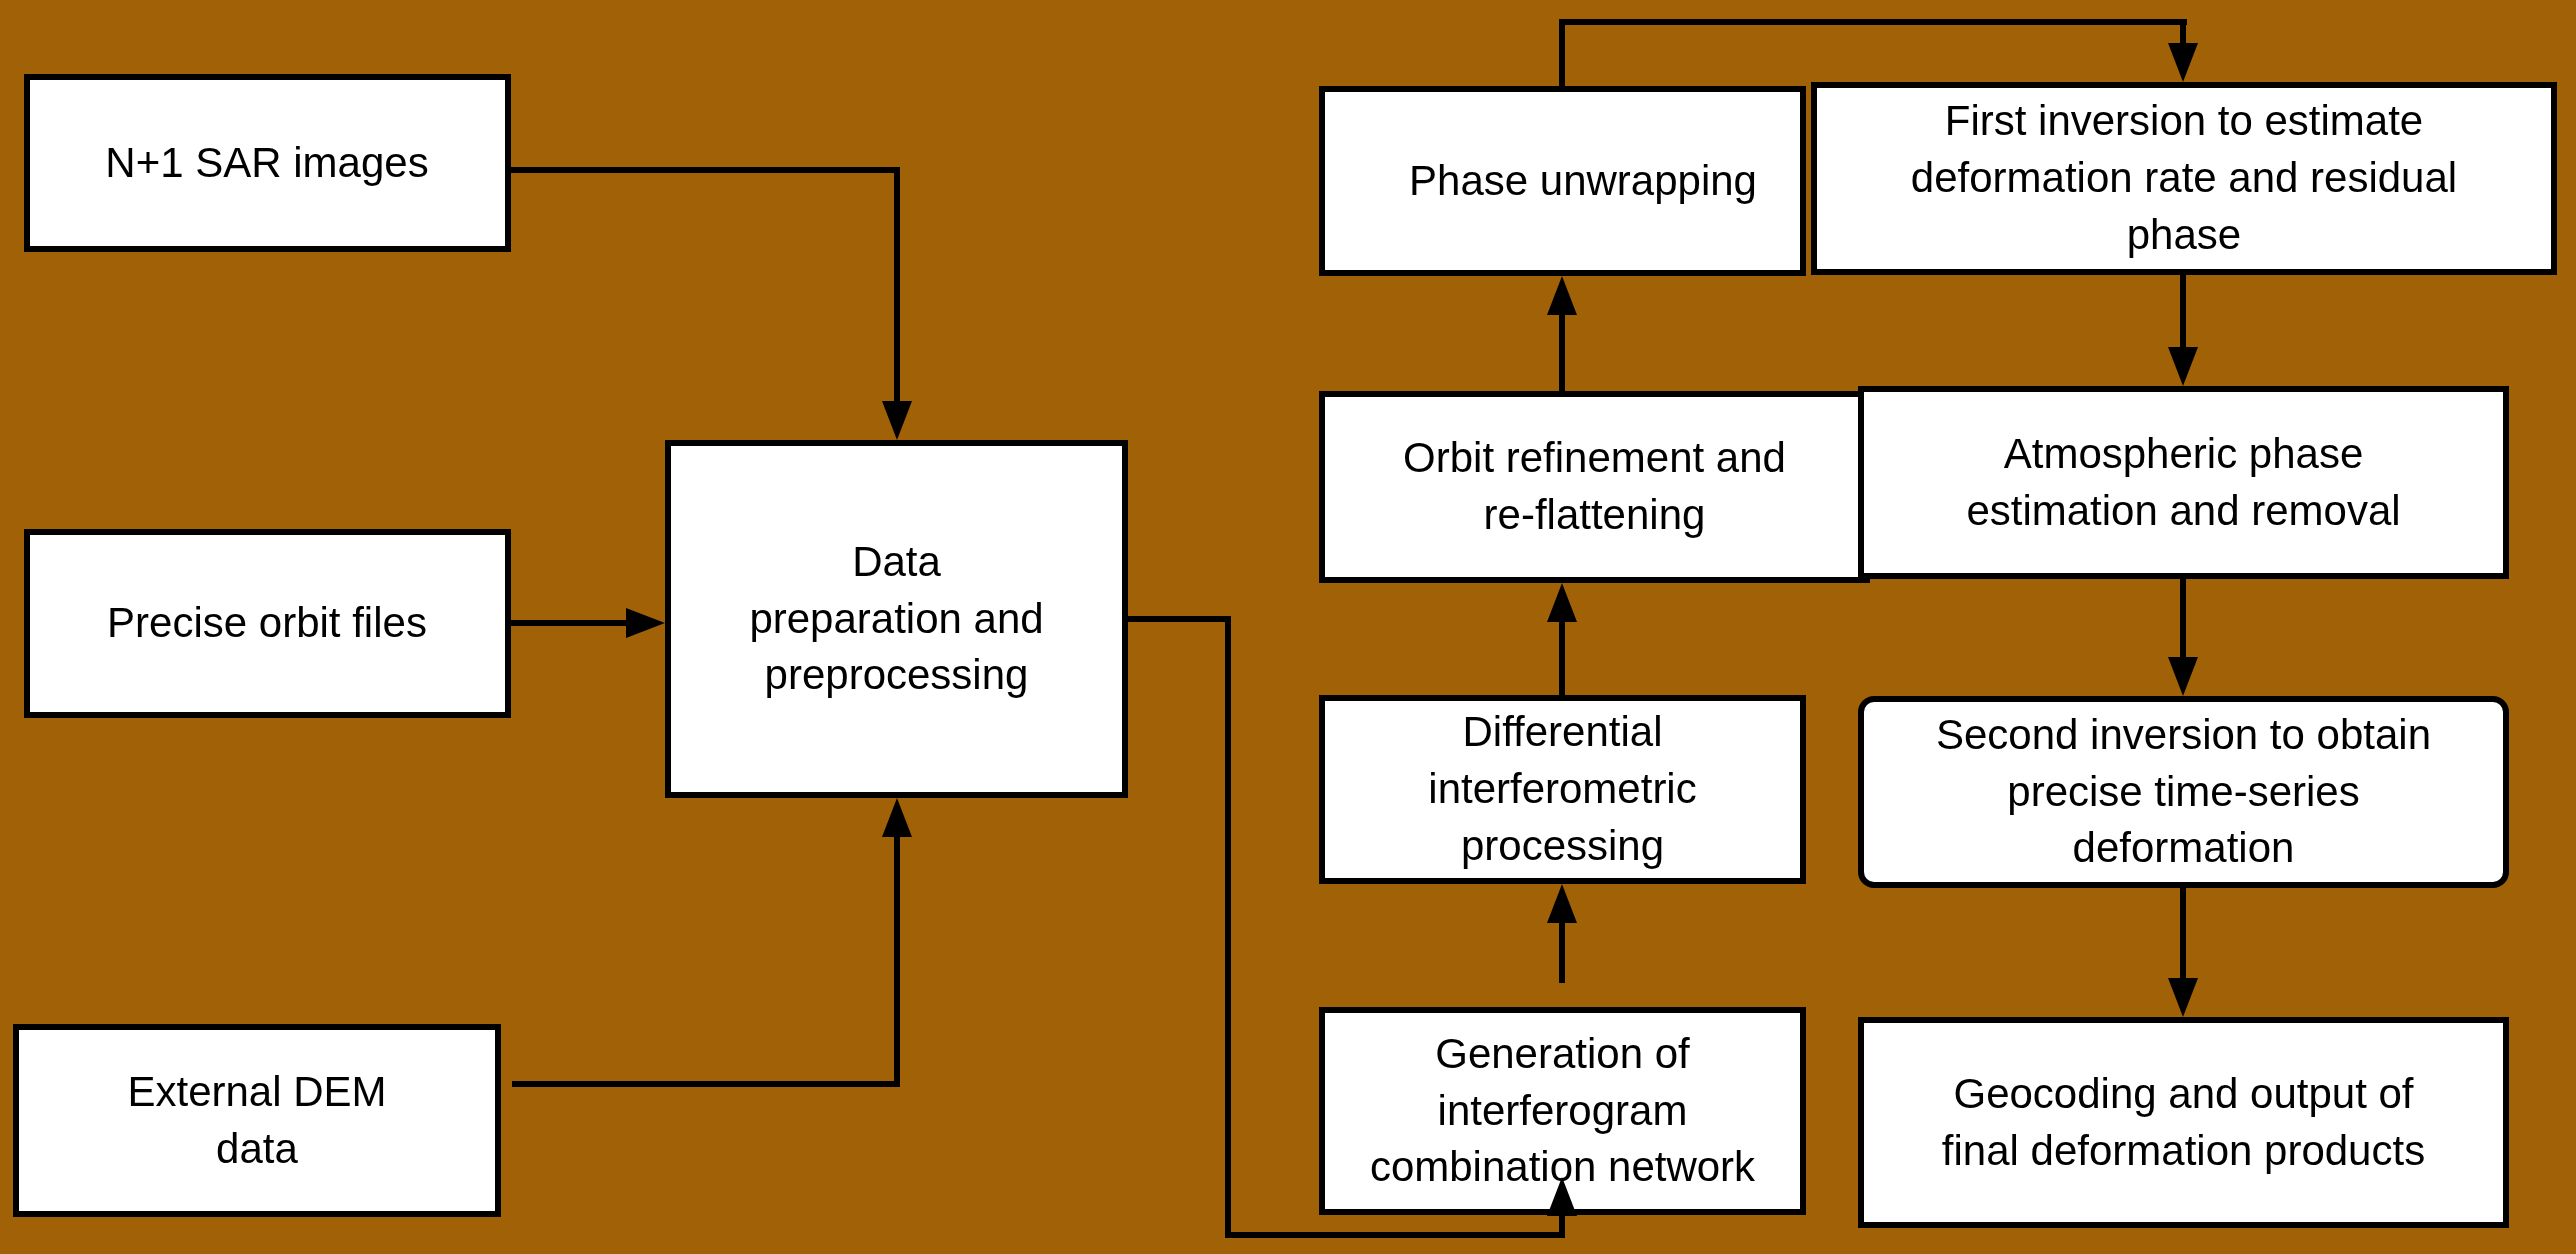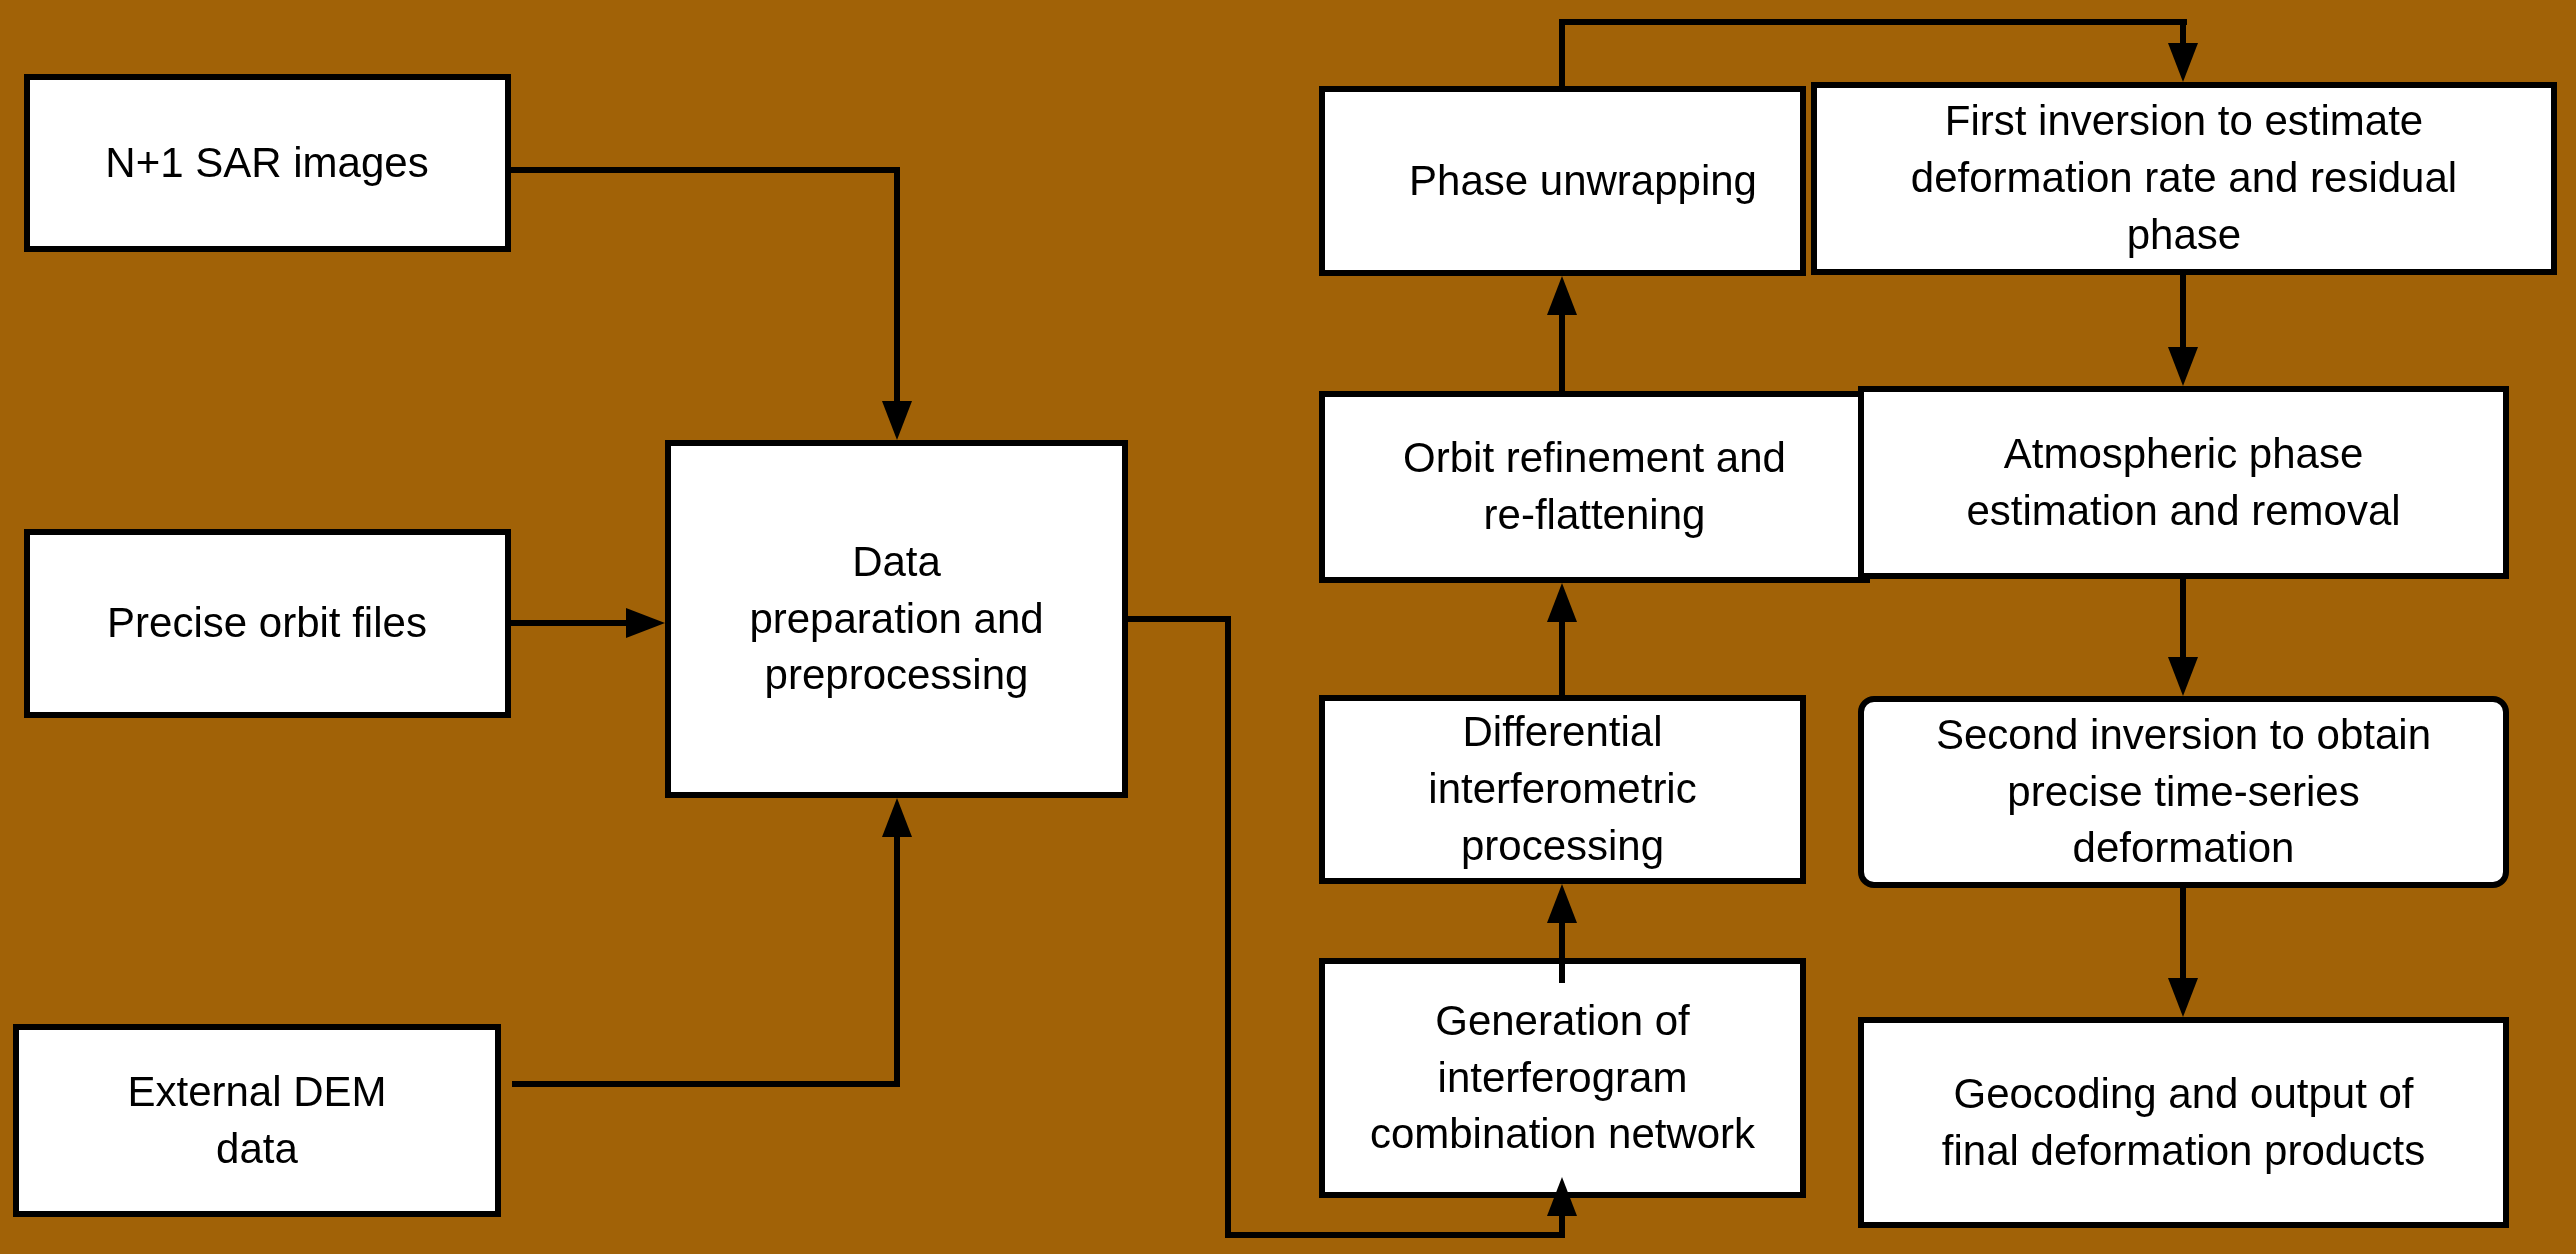--- a/index.html
+++ b/index.html
@@ -89,21 +89,21 @@
     <span class="label">Orbit refinement and
 re-flattening</span>
   </div>
 
   <div class="box" style="left:1319px; top:695px; width:487px; height:189px;">
     <span class="label">Differential
 interferometric
 processing</span>
   </div>
 
-  <div class="box" style="left:1319px; top:958px; width:487px; height:240px;">
+  <div class="box" style="left:1319px; top:1007px; width:487px; height:208px;">
     <span class="label">Generation of
 interferogram
 combination network</span>
   </div>
 
   <div class="box" style="left:1811px; top:82px; width:746px; height:193px;">
     <span class="label">First inversion to estimate
 deformation rate and residual
 phase</span>
   </div>

